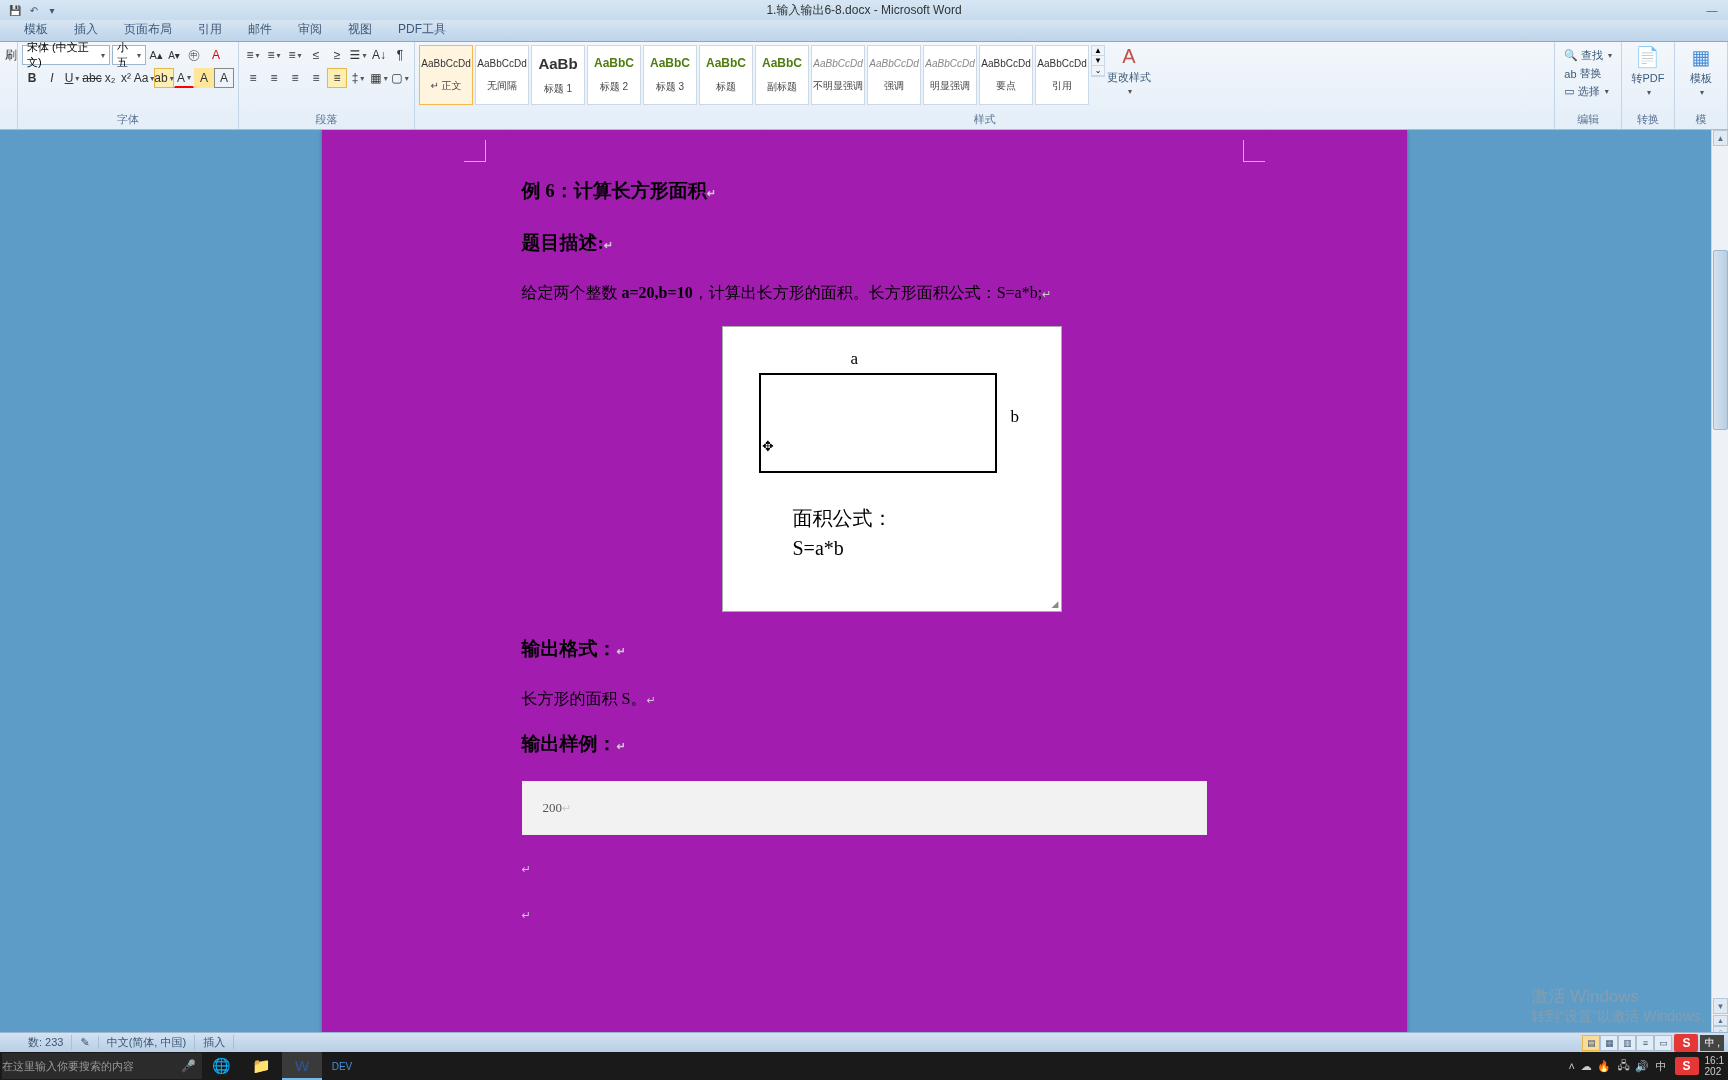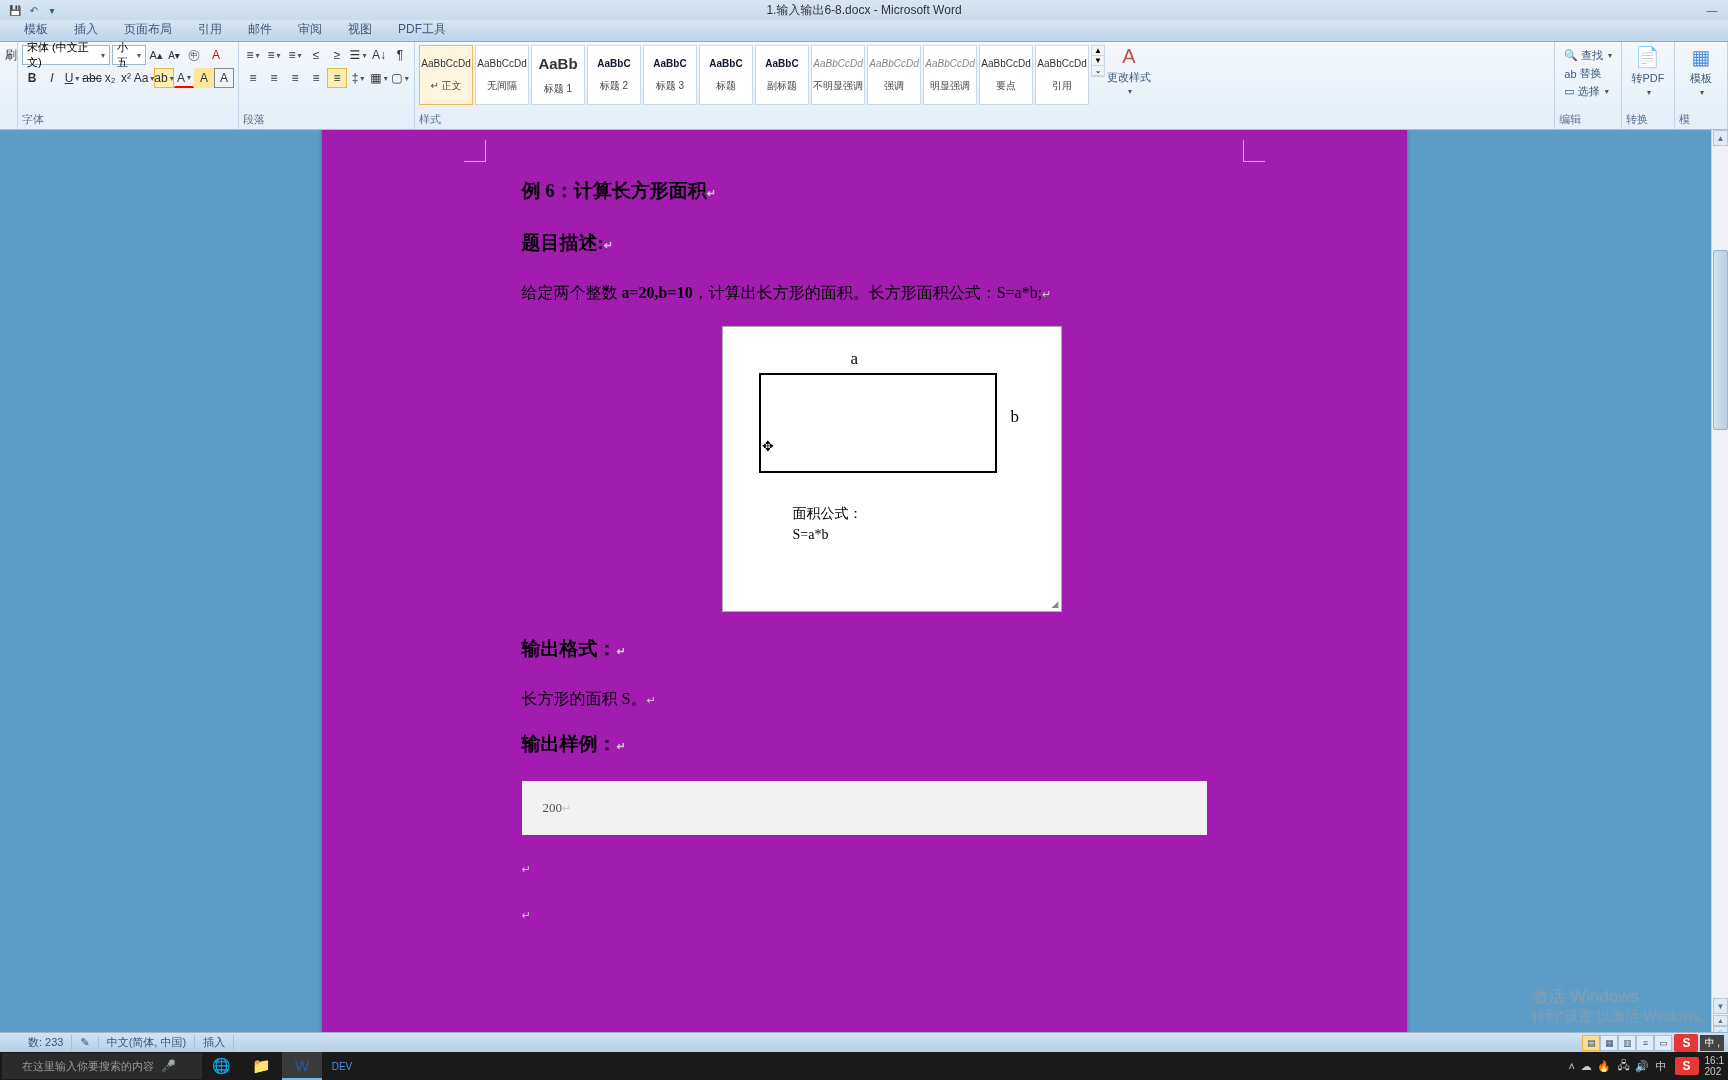--- a/index.html
+++ b/index.html
@@ -13,21 +13,21 @@
 .win-controls { position: absolute; right: 2px; display: flex; }
 .win-btn { width: 28px; height: 18px; display: flex; align-items: center; justify-content: center; color: #555; font-size: 11px; }
 
 
 .tabs { height: 22px; background: linear-gradient(#d7e5f3, #bdd4e9); display: flex; align-items: flex-end; padding-left: 12px; gap: 2px; border-bottom: 1px solid #8ba8c5; }
 .tab { padding: 3px 12px; font-size: 12px; color: #3d5a7b; cursor: pointer; }
 
 
 .ribbon { height: 88px; background: linear-gradient(#f3f7fb, #e4eef8); display: flex; border-bottom: 1px solid #a6bed6; }
 .ribbon-group { border-right: 1px solid #c3d5e7; display: flex; flex-direction: column; justify-content: space-between; padding: 3px 4px 0; }
-.group-label { font-size: 11px; color: #5a7394; padding: 2px 0; font-family: Liberation Serif, serif; }
+.group-label { font-size: 11px; color: #5a7394; text-align: center; padding: 2px 0; font-family: Liberation Serif, serif; }
 .group-body { flex: 1; display: flex; gap: 2px; align-items: flex-start; }
 
 
 .font-row1 { display: flex; gap: 2px; align-items: center; }
 .font-row2 { display: flex; gap: 0; align-items: center; margin-top: 3px; }
 .select-box { background: #fff; border: 1px solid #9db7d1; height: 20px; display: flex; align-items: center; padding: 0 4px; font-size: 11px; }
 .font-name { width: 88px; }
 .font-size { width: 34px; }
 .drop-arrow { font-size: 8px; color: #555; margin-left: 2px; }
 .ribbon-btn { width: 20px; height: 20px; display: inline-flex; align-items: center; justify-content: center; border: 1px solid transparent; font-size: 12px; color: #333; cursor: pointer; }
@@ -36,21 +36,21 @@
 
 
 .para-row { display: flex; gap: 1px; }
 
 
 .styles-gallery { display: flex; gap: 2px; }
 .style-item { width: 54px; height: 60px; border: 1px solid #c9d9e9; background: #fff; display: flex; flex-direction: column; align-items: center; justify-content: center; cursor: pointer; }
 .style-item.sel { border: 1px solid #f5b84a; background: #fff5df; }
 .style-preview { font-size: 10px; color: #333; margin-bottom: 10px; }
 .style-preview.big { font-size: 15px; font-weight: bold; }
-.style-preview.med { font-size: 10px; font-weight: bold; color: #0f172a; }
+.style-preview.med { font-size: 12px; font-weight: bold; color: #4d7c0f; }
 .style-preview.gray { color: #888; font-style: italic; }
 .style-label { font-size: 10px; color: #444; }
 .gallery-arrows { width: 14px; display: flex; flex-direction: column; border: 1px solid #c9d9e9; }
 .gal-arr { flex: 1; display: flex; align-items: center; justify-content: center; font-size: 8px; border-bottom: 1px solid #c9d9e9; background: #eef4fa; }
 
 
 .large-btn { width: 44px; display: flex; flex-direction: column; align-items: center; justify-content: center; gap: 2px; cursor: pointer; }
 .large-btn-icon { font-size: 20px; }
 .large-btn-text { font-size: 11px; color: #3d5a7b; }
 .edit-group-body { display: flex; flex-direction: column; gap: 1px; padding: 2px; }
@@ -64,21 +64,21 @@
 .corner-tr { top: 10px; right: 142px; border-right: 1px solid #bbb; border-top: 1px solid #bbb; transform: rotate(180deg); }
 .content { padding: 40px 200px 0; font-family: SimSun, serif; color: #000; }
 .h-ex { font-size: 19px; font-weight: bold; margin-bottom: 26px; }
 .h-sub { font-size: 19px; font-weight: bold; margin-bottom: 24px; }
 .para-body { font-size: 16px; margin-bottom: 20px; line-height: 1.6; }
 .formula-b { font-weight: bold; }
 .diagram-box { margin-left: 200px; width: 340px; height: 286px; border: 1px solid #aaa; position: relative; background: #fff; margin-bottom: 24px; }
 .diag-a { position: absolute; top: 22px; left: 128px; font-size: 17px; font-family: "Times New Roman", serif; }
 .diag-rect { position: absolute; top: 46px; left: 36px; width: 238px; height: 100px; border: 2.5px solid #000; }
 .diag-b { position: absolute; top: 80px; left: 288px; font-size: 17px; font-family: "Times New Roman", serif; }
-.diag-formula { position: absolute; top: 176px; left: 70px; font-size: 14px; line-height: 1.5; font-family: SimSun, serif; }
+.diag-formula { position: absolute; top: 176px; left: 70px; font-size: 20px; line-height: 1.5; font-family: SimSun, serif; }
 .diag-handle { position: absolute; bottom: 2px; right: 2px; font-size: 9px; color: #888; }
 .cursor-move { position: absolute; top: 308px; left: 762px; font-size: 14px; color: #000; pointer-events: none; }
 .output-box { background: #f2f2f2; border: 1px solid #eee; padding: 18px 20px; font-size: 13px; color: #555; margin-top: 8px; margin-bottom: 20px; }
 .pmark { color: #ccc; font-size: 11px; }
 
 
 .vscroll { position: absolute; top: 130px; right: 0; width: 17px; bottom: 32px; background: #eef2f7; border-left: 1px solid #c6d4e3; }
 .vscroll-thumb { position: absolute; top: 120px; width: 15px; left: 1px; height: 180px; background: linear-gradient(90deg,#d5e2f0,#b9cee3); border: 1px solid #9cb6d0; border-radius: 2px; }
 .vscroll-arr { position: absolute; width: 15px; height: 16px; left: 1px; background: #e1eaf3; border: 1px solid #b5c9dd; display: flex; align-items: center; justify-content: center; font-size: 8px; color: #55708d; }
 .vs-up { top: 0; } .vs-dn { bottom: 34px; }
@@ -89,21 +89,21 @@
 .statusbar { position: absolute; bottom: 28px; left: 0; right: 0; height: 20px; background: linear-gradient(#d2e2f1,#b8cfe5); display: flex; align-items: center; font-size: 11px; color: #3a5573; padding: 0 20px; border-top: 1px solid #9cb6d0; }
 .status-seg { padding: 0 8px; border-right: 1px solid #a9c0d7; }
 .status-right { position: absolute; right: 4px; display: flex; align-items: center; gap: 0; }
 .view-btn { width: 18px; height: 16px; border: 1px solid #a9c0d7; background: #e2ecf5; display: flex; align-items: center; justify-content: center; font-size: 9px; }
 .view-btn.act { background: #f8dd9a; border-color: #e5b84a; }
 .sogou-ime { background: #e63737; color: #fff; width: 24px; height: 18px; display: flex; align-items: center; justify-content: center; font-weight: bold; font-size: 12px; border-radius: 2px; margin-left: 2px; }
 .ime-lang { background: #444; color: #fff; padding: 1px 4px; font-size: 10px; margin-left: 2px; }
 
 
 .taskbar { position: absolute; bottom: 0; left: 0; right: 0; height: 28px; background: #1a1a1a; display: flex; align-items: center; }
-.search-box { flex: 0 0 200px; height: 26px; background: #2b2b2b; color: #999; display: flex; align-items: center; padding: 0 20px; font-size: 11px; margin-left: 2px; }
+.search-box { flex: 0 0 200px; height: 26px; background: #2b2b2b; color: #999; display: flex; align-items: center; padding: 0 0; font-size: 11px; margin-left: 2px; }
 .mic-icon { margin-left: auto; margin-right: 6px; font-size: 12px; color: #888; }
 .task-item { width: 40px; height: 28px; display: flex; align-items: center; justify-content: center; font-size: 15px; }
 .task-item.active { background: #3a3a3a; border-bottom: 2px solid #76b9ed; }
 .tray { position: absolute; right: 4px; display: flex; align-items: center; gap: 6px; color: #ccc; font-size: 10px; }
 .tray-icon { font-size: 11px; }
 .clock { text-align: left; line-height: 1.1; font-size: 10px; }
 .watermark { position: absolute; bottom: 54px; right: 14px; color: rgba(160,160,160,.6); font-size: 14px; text-align: left; }
 .watermark .wm1 { font-size: 17px; }
 </style>
 </head>

